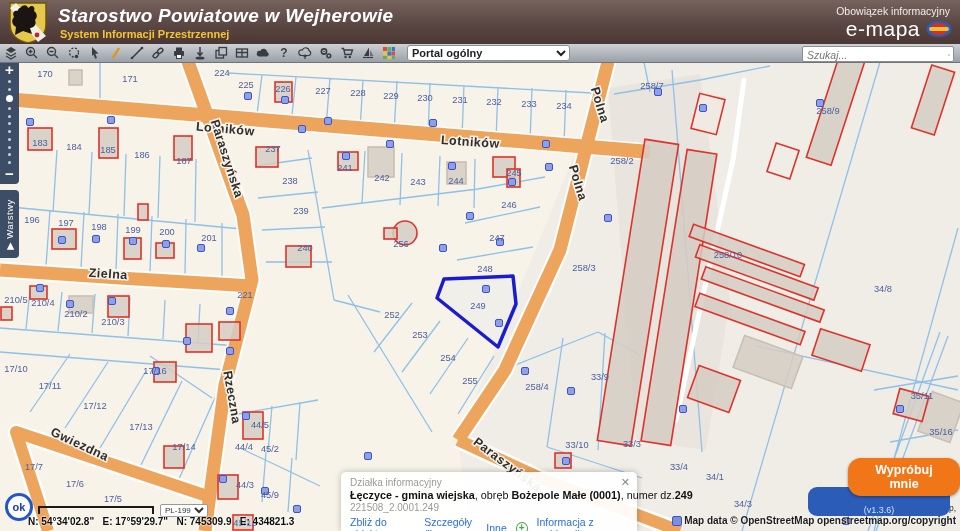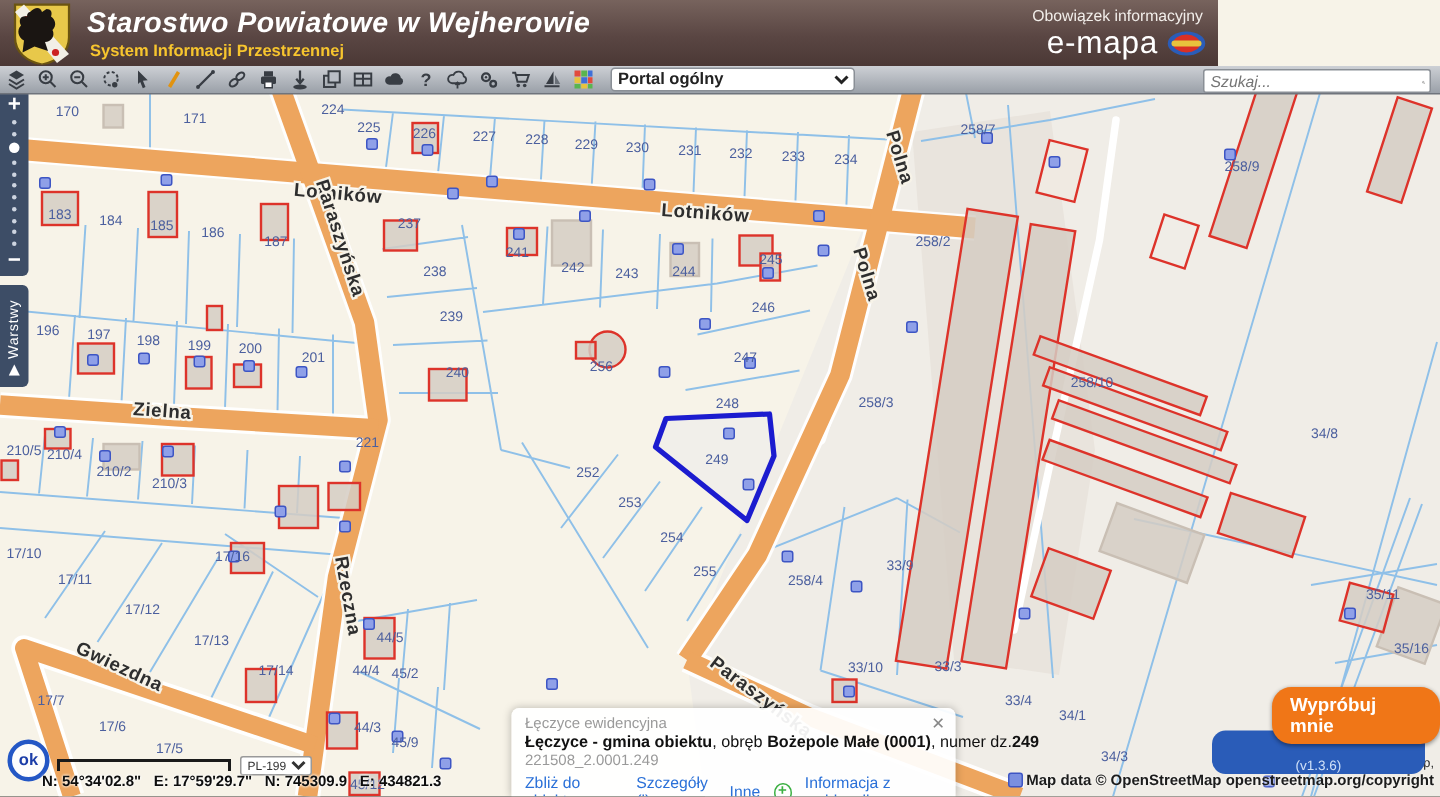--- a/index.html
+++ b/index.html
@@ -1,19 +1,19 @@
 <!DOCTYPE html>
 <html><head>
 <meta charset="utf-8">
 <style>
   html,body{margin:0;padding:0;background:#333;}
   #stage{position:relative;width:960px;height:531px;overflow:hidden;
          font-family:"Liberation Sans",sans-serif;background:#f7f3e8;}
   
-  #header{position:absolute;left:0;top:0;width:812px;height:44px;
+  #header{position:absolute;left:0;top:0;width:960px;height:44px;
           background:linear-gradient(#77635d,#5a4643 55%,#4b3835);z-index:30;}
   #crest{position:absolute;left:8px;top:2px;width:40px;height:41px;}
   #hdr-title{position:absolute;left:58px;top:5px;font-size:19px;font-weight:bold;
              font-style:italic;color:#fff;letter-spacing:.3px;}
   #hdr-sub{position:absolute;left:60px;top:28px;font-size:11px;font-weight:bold;
            color:#f7c52e;}
   #info-link{position:absolute;right:10px;top:5px;font-size:10.5px;color:#f2eeea;cursor:pointer;}
   #brand{position:absolute;right:40px;top:17px;font-size:21px;color:#fff;letter-spacing:.5px;}
   #brand-logo{position:absolute;right:8px;top:20px;}
   
@@ -65,21 +65,21 @@
   #popup-title{font-size:10.8px;color:#111;white-space:nowrap;margin-top:1px;}
   #popup-title .b{font-weight:bold;}
   #popup-id{font-size:10px;color:#9a9a9a;margin-top:1px;}
   #popup-links{display:flex;align-items:center;gap:9px;margin-top:3px;font-size:10.5px;color:#2a70d8;}
   #popup-links span.lnk{cursor:pointer;}
   #plus-icon{width:11px;height:11px;border:1.4px solid #3cb043;border-radius:50%;color:#3cb043;
              font-size:10px;line-height:10px;text-align:center;font-weight:bold;display:inline-block;}
   
   #try-me{position:absolute;left:848px;top:458px;background:#f07617;color:#fff;font-weight:bold;
           font-size:12.5px;padding:5px 12px;border-radius:13px;z-index:18;cursor:pointer;
-          box-shadow:0 1px 3px rgba(0,0,0,.4);}
+          box-shadow:0 1px 3px rgba(0,0,0,.4);text-align:center;}
   #version-pill{position:absolute;left:808px;top:487px;width:142px;height:29px;background:#2a5cb8;
                 border-radius:9px;z-index:14;color:#cfe0f8;font-size:9px;text-align:center;
                 display:flex;align-items:flex-end;justify-content:center;padding-bottom:1px;box-sizing:border-box;}
   #watermark{position:absolute;left:760px;top:489px;z-index:17;white-space:nowrap;}
   #wm-text{font-size:30px;font-weight:bold;color:#4a90d9;letter-spacing:-1px;
            text-shadow:0 0 2px #fff,0 0 4px #fff;opacity:.95;}
   #wm-badge{display:inline-block;width:22px;height:22px;border-radius:50%;background:#d93025;color:#fff;
             font-size:10px;font-weight:bold;text-align:center;line-height:22px;vertical-align:top;
             margin-left:-4px;box-shadow:0 0 0 2px #fff;}
   #attr1{position:absolute;right:4px;top:503px;font-size:8.5px;color:#1c1c1c;z-index:13;text-shadow:0 0 2px #fff;}
@@ -500,24 +500,24 @@
 
   <div id="ok-btn">ok</div>
   <div id="scale-label">70m</div>
   <div id="scalebar"></div>
   <select id="crs-select">
     <option>PL-1992</option>
   </select>
   <div id="coords">N: 54°34'02.8"   E: 17°59'29.7"   N: 745309.9   E: 434821.3</div>
 
   <div id="popup">
-    <div id="popup-kind">Łęczyce ewidencyjna</div>
+    <div id="popup-kind">Działka informacyjny</div>
     <div id="popup-close">✕</div>
     <div id="popup-title">
-      <span class="b">Łęczyce - gmina obiektu</span><span>, obręb </span><span class="b">Bożepole Małe (0001)</span><span>, numer dz.</span><span class="b">249</span>
+      <span class="b">Łęczyce - gmina wiejska</span><span>, obręb </span><span class="b">Bożepole Małe (0001)</span><span>, numer dz.</span><span class="b">249</span>
     </div>
     <div id="popup-id">221508_2.0001.249</div>
     <div id="popup-links">
       <span class="lnk">Zbliż do obiektu</span>
       <span class="lnk">Szczegóły (i)</span>
       <span class="lnk">Inne</span>
       <span id="plus-icon">+</span>
       <span class="lnk">Informacja z ewidencji</span>
     </div>
   </div>

